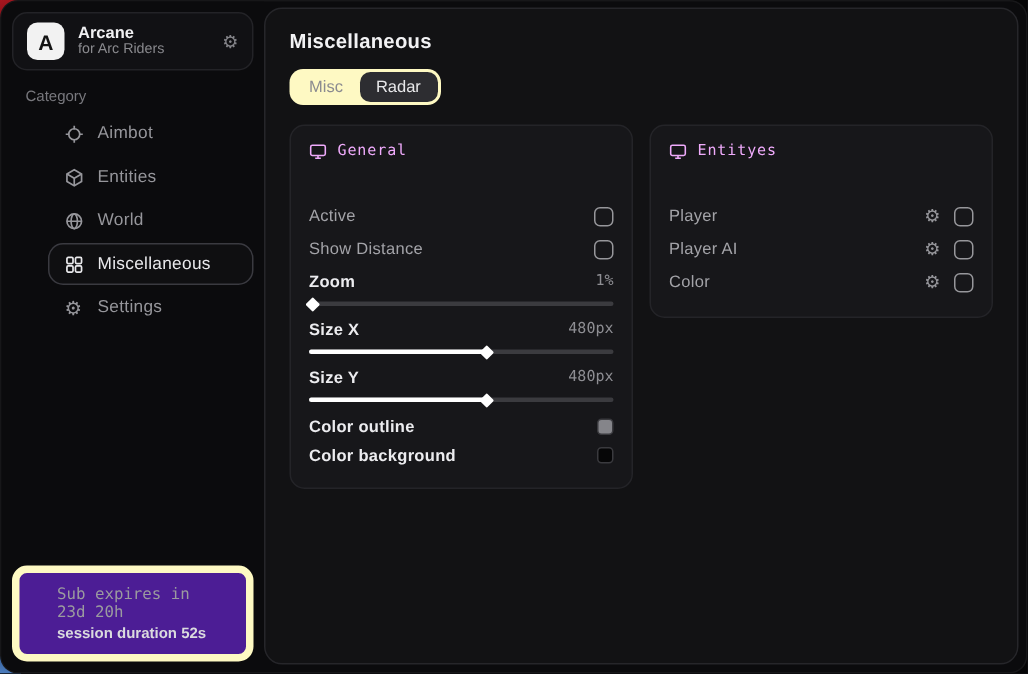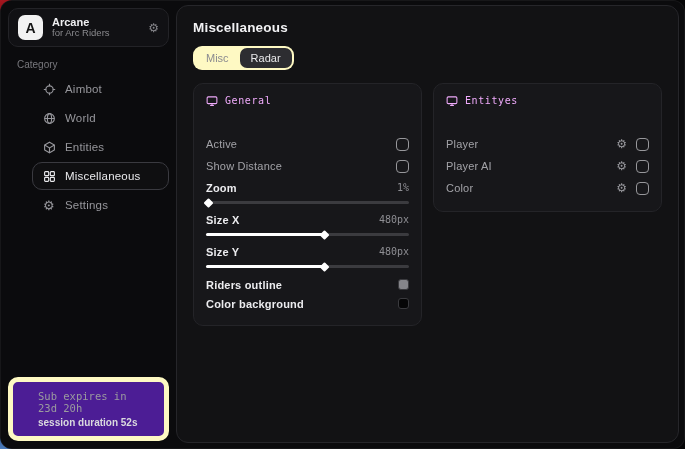--- a/index.html
+++ b/index.html
@@ -140,36 +140,36 @@
               <line x1="8" y1="12" x2="8" y2="15"></line>
               <line x1="1" y1="8" x2="4" y2="8"></line>
               <line x1="12" y1="8" x2="15" y2="8"></line>
             </svg>
         </span>
         <span>Aimbot</span>
       </div>
       <div class="nav-item">
         <span class="nav-icon">
           <svg viewBox="0 0 16 16">
+              <path d="M8 1.5 14 5v6l-6 3.5L2 11V5z"></path>
+              <path d="M2 5l6 3.5L14 5"></path>
+              <line x1="8" y1="8.5" x2="8" y2="14.5"></line>
+            </svg>
+        </span>
+        <span>Entities</span>
+      </div>
+      <div class="nav-item">
+        <span class="nav-icon">
+          <svg viewBox="0 0 16 16">
               <circle cx="8" cy="8" r="6"></circle>
               <ellipse cx="8" cy="8" rx="2.6" ry="6"></ellipse>
               <line x1="2" y1="8" x2="14" y2="8"></line>
             </svg>
         </span>
         <span>World</span>
-      </div>
-      <div class="nav-item">
-        <span class="nav-icon">
-          <svg viewBox="0 0 16 16">
-              <path d="M8 1.5 14 5v6l-6 3.5L2 11V5z"></path>
-              <path d="M2 5l6 3.5L14 5"></path>
-              <line x1="8" y1="8.5" x2="8" y2="14.5"></line>
-            </svg>
-        </span>
-        <span>Entities</span>
       </div>
       <div class="nav-item active">
         <span class="nav-icon">
           <svg viewBox="0 0 16 16">
               <rect x="2" y="2" width="5" height="5" rx="1"></rect>
               <rect x="9" y="2" width="5" height="5" rx="1"></rect>
               <rect x="2" y="9" width="5" height="5" rx="1"></rect>
               <rect x="9" y="9" width="5" height="5" rx="1"></rect>
             </svg>
         </span>
@@ -248,21 +248,21 @@
             <span class="row-value">480px</span>
           </div>
           <div class="track">
             <div class="fill" style="width: 58%;">
               <span class="thumb"></span>
             </div>
           </div>
         </div>
 
         <div class="row" style="min-height:19px;">
-          <span class="row-label-bright">Riders outline</span>
+          <span class="row-label-bright">Color outline</span>
           <span class="swatch" style="background-color: rgb(133, 133, 138);"></span>
         </div>
 
         <div class="row" style="min-height:19px;">
           <span class="row-label-bright">Color background</span>
           <span class="swatch" style="background-color: rgb(6, 6, 7);"></span>
         </div>
       </div>
 
       <div class="panel">

